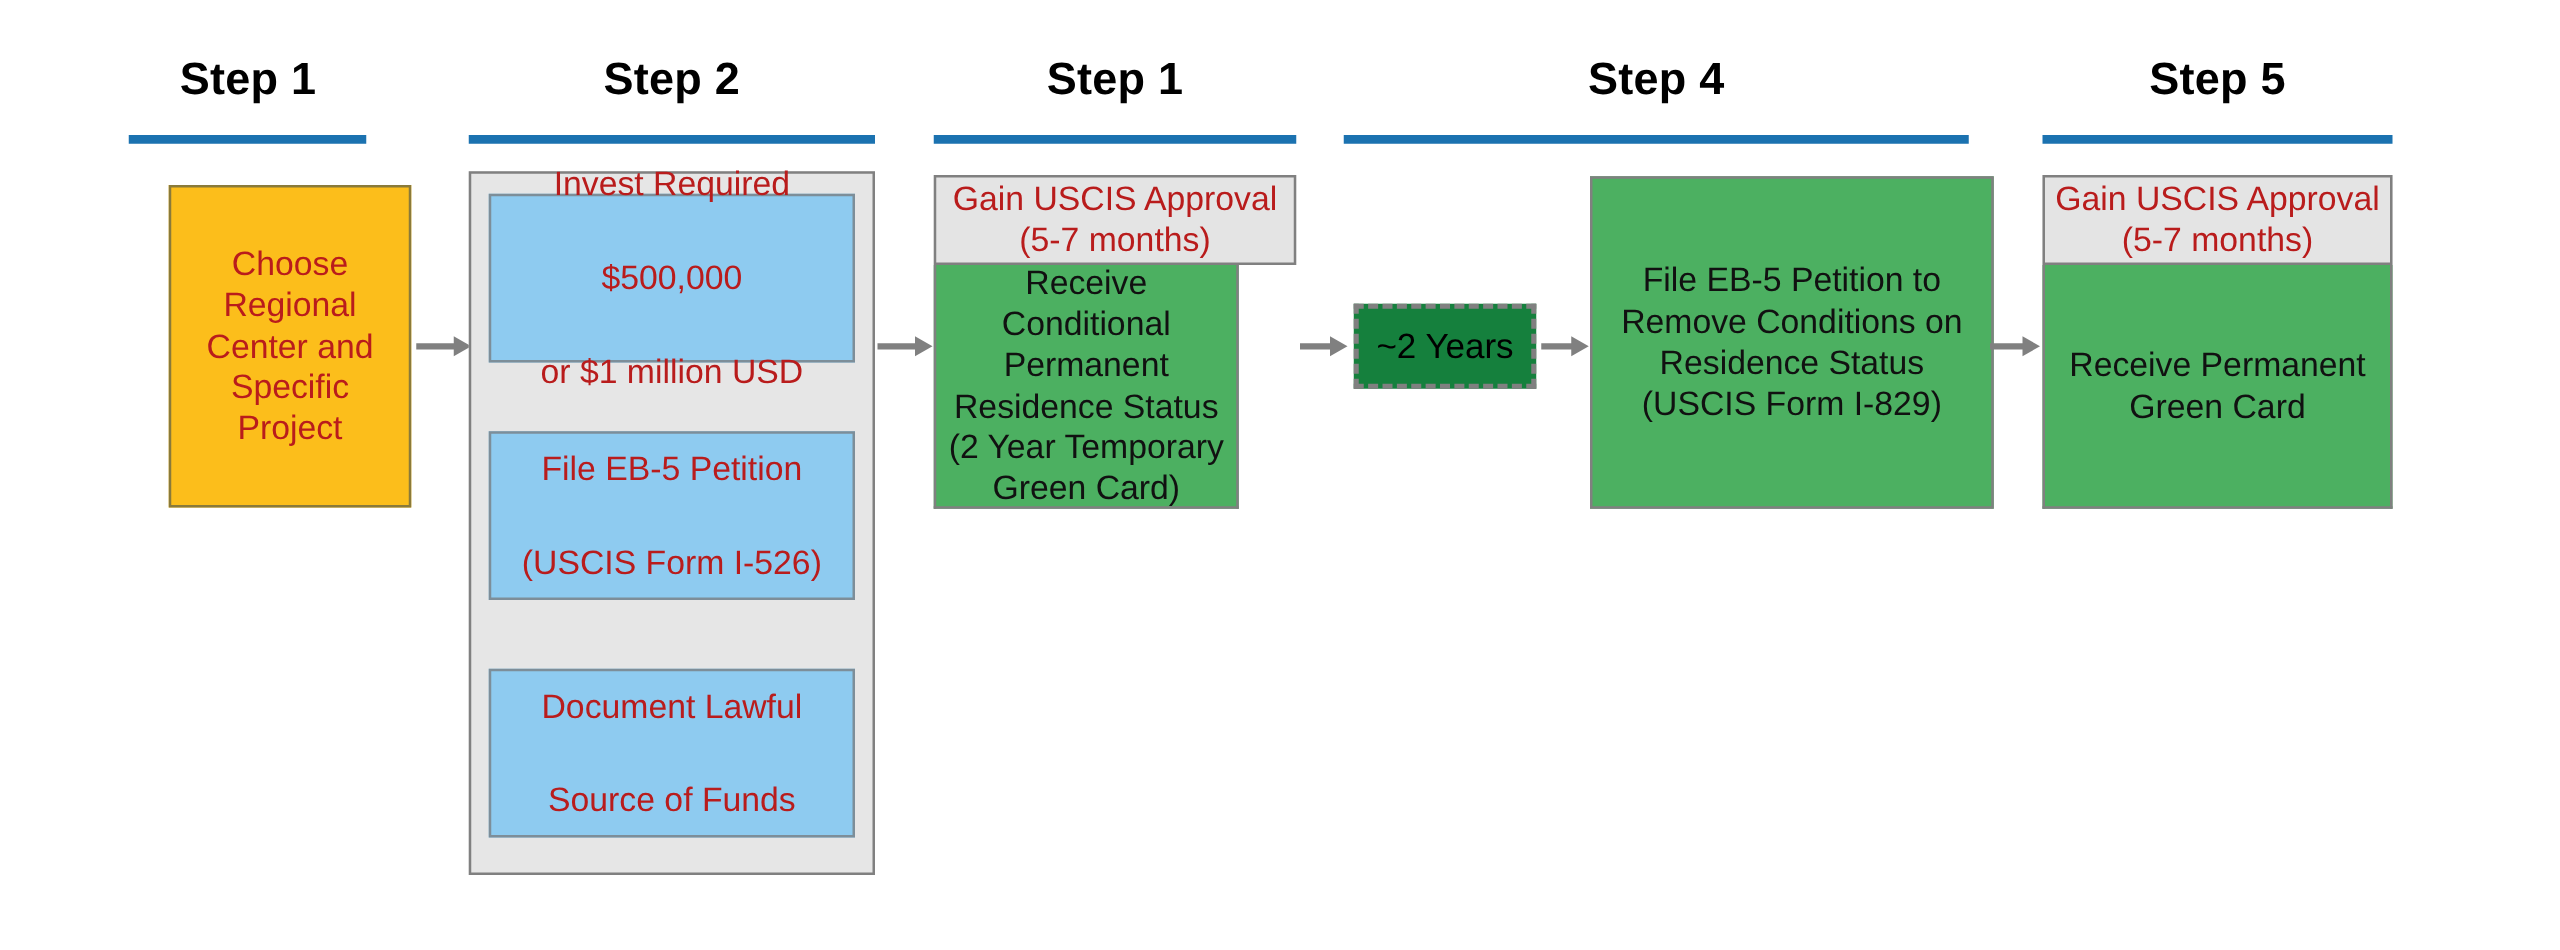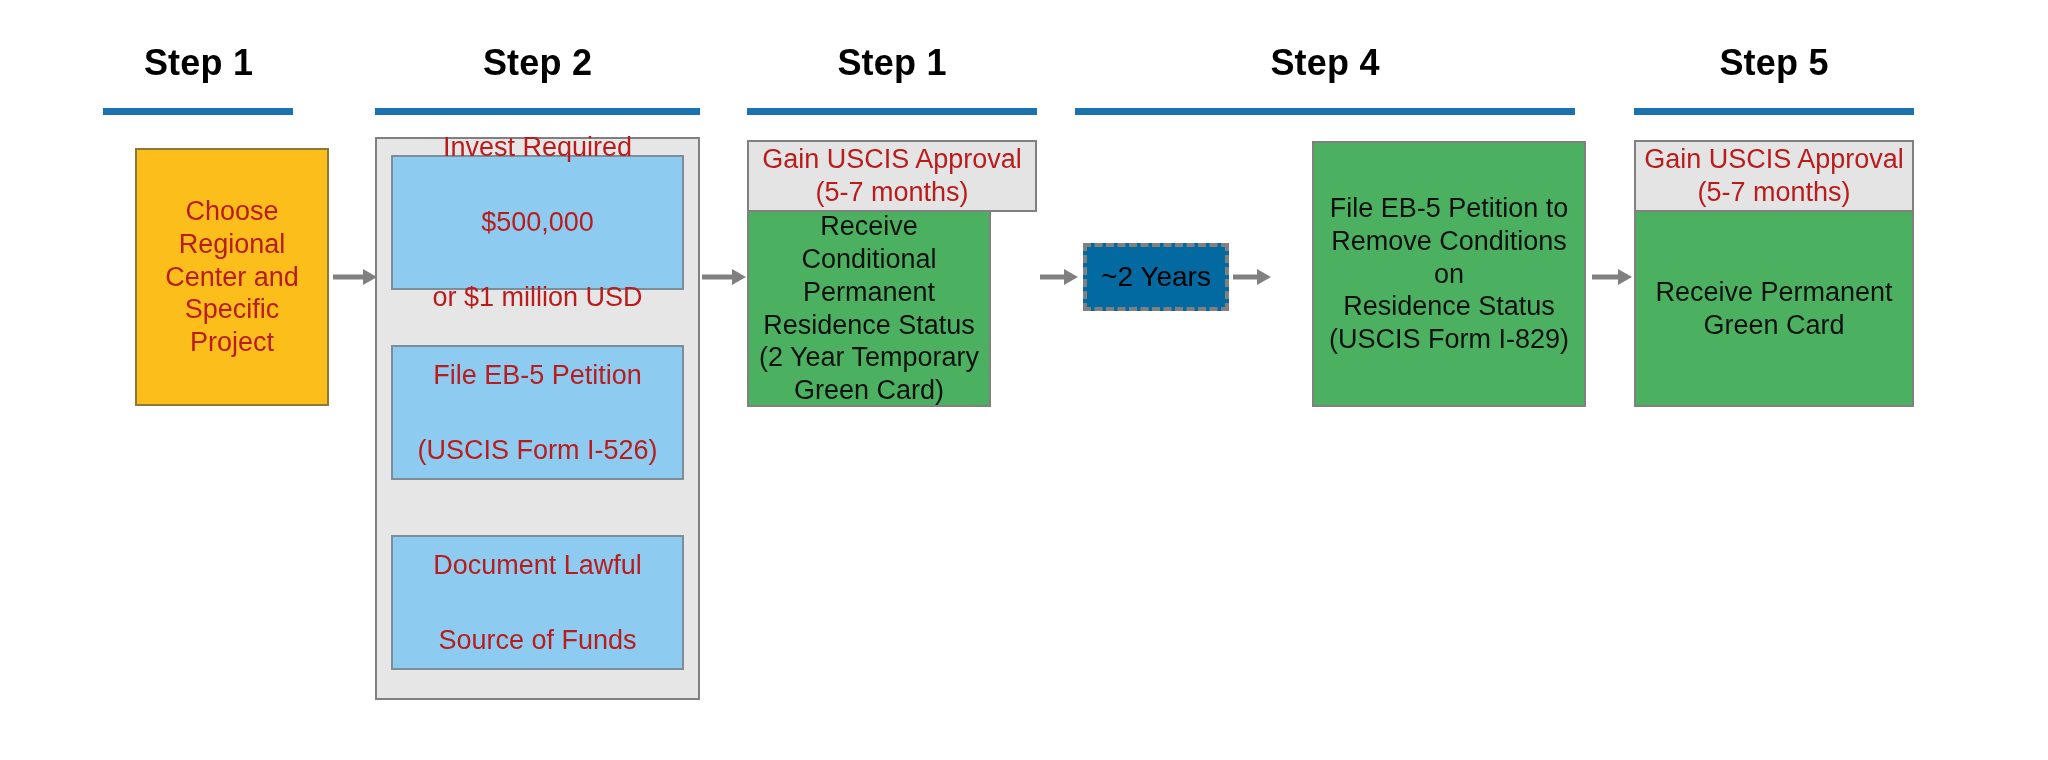--- a/index.html
+++ b/index.html
@@ -62,21 +62,21 @@
   }
 
   
   .dashed-box {
     position: absolute;
     box-sizing: border-box;
     display: flex;
     align-items: center;
     justify-content: center;
     border: 4px dashed #808080;
-    background: #0369a1;
+    background: #15803d;
     color: #000000;
     font-size: 28px;
     white-space: nowrap;
   }
 
   
   .arrow {
     position: absolute;
     height: 26px;
     display: block;
@@ -167,21 +167,21 @@
     <span>~2 Years</span>
   </div>
 
   <div class="arrow" style="left:1233px; top:264px; width:38px;">
     <svg width="38" height="26" viewBox="0 0 38 26" aria-hidden="true">
       <line x1="0" y1="13" x2="28" y2="13" stroke="#808080" stroke-width="5"></line>
       <polygon points="38,13 24,5 24,21" fill="#808080"></polygon>
     </svg>
   </div>
 
-  <div class="box box-green" style="left:1272px; top:141px; width:274px; height:266px; flex-direction:column;margin-left:40px;">
+  <div class="box box-green" style="left:1272px; top:141px; width:323px; height:266px; flex-direction:column;">
     <span>File EB-5 Petition to</span>
     <span>Remove Conditions on</span>
     <span>Residence Status</span>
     <span>(USCIS Form I-829)</span>
   </div>
 
   <div class="arrow" style="left:1592px; top:264px; width:40px;">
     <svg width="40" height="26" viewBox="0 0 40 26" aria-hidden="true">
       <line x1="0" y1="13" x2="30" y2="13" stroke="#808080" stroke-width="5"></line>
       <polygon points="40,13 26,5 26,21" fill="#808080"></polygon>

